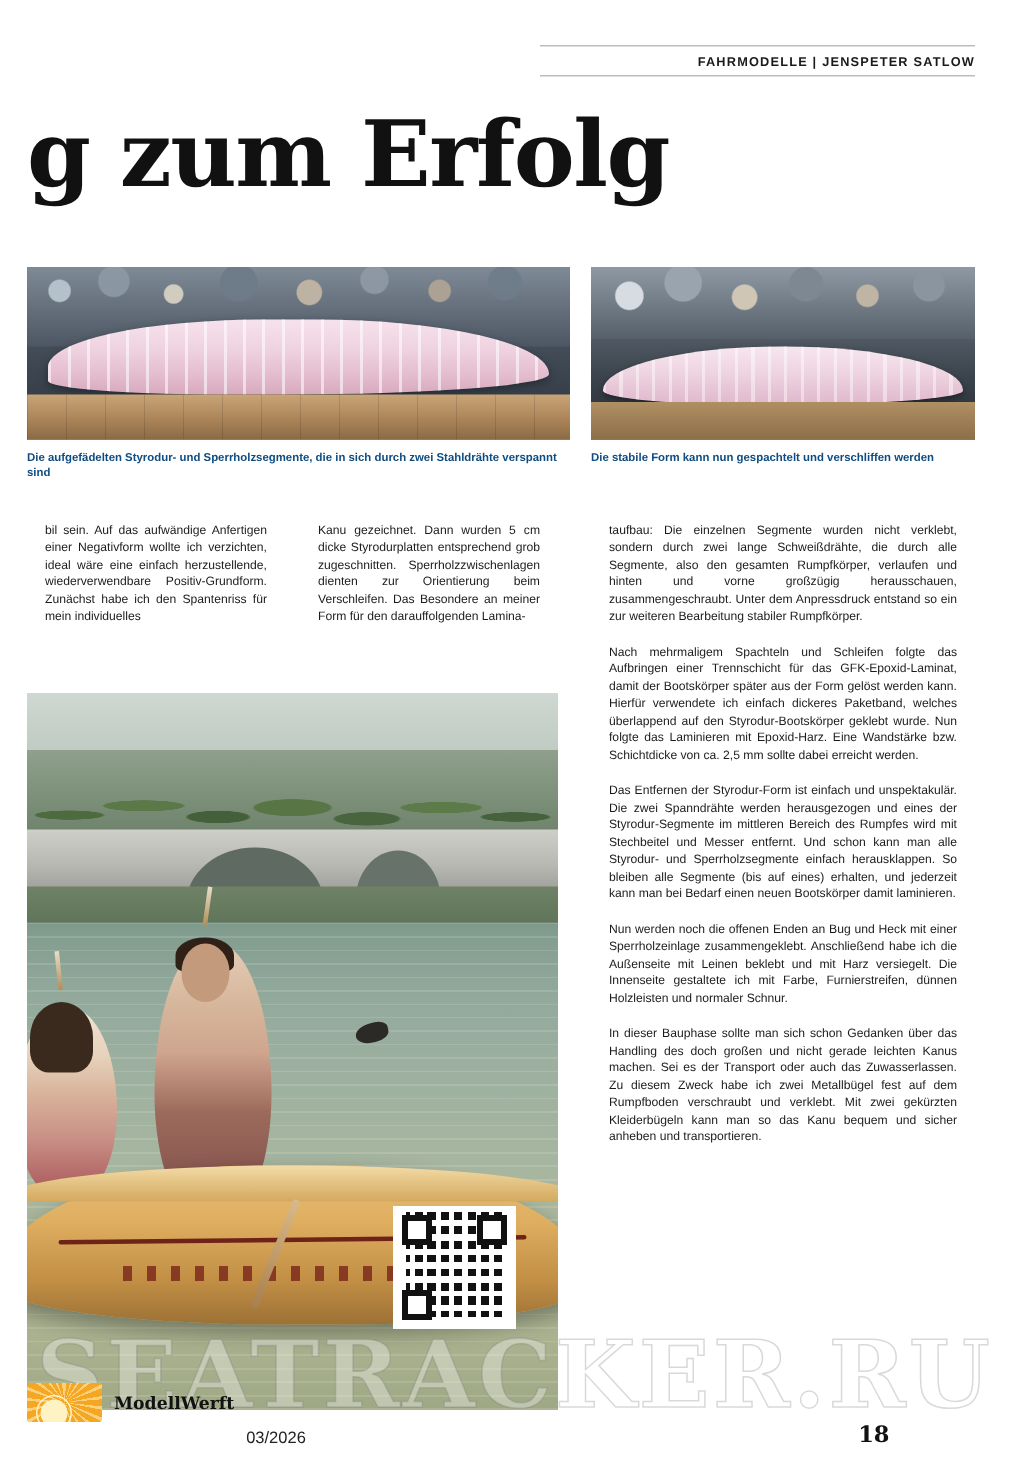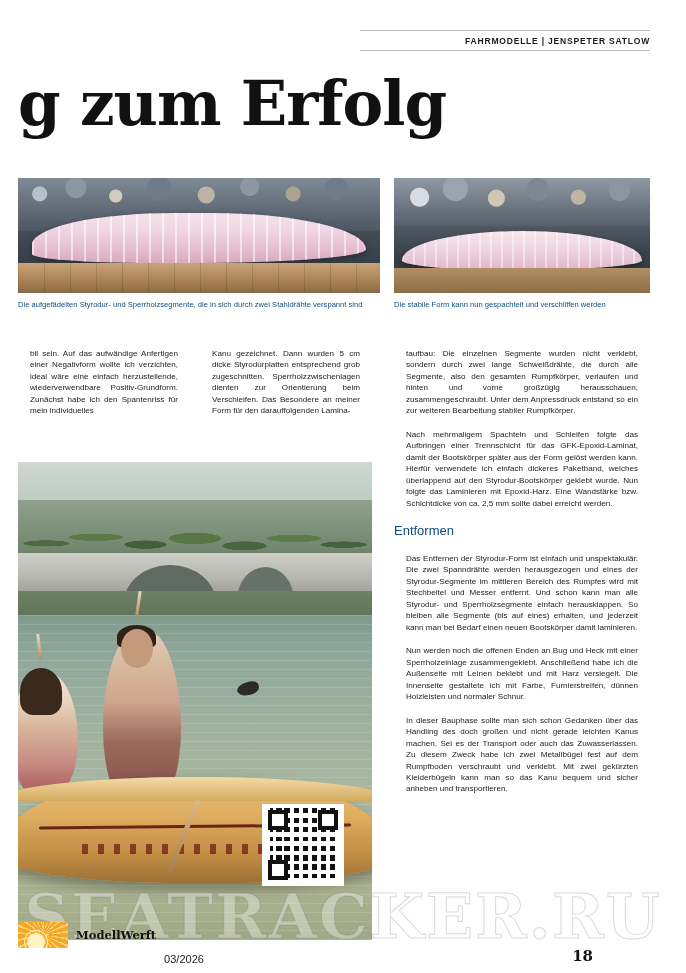--- a/index.html
+++ b/index.html
@@ -138,21 +138,21 @@
   .p2-bench {
     position:absolute; left:0; bottom:0; width:100%; height:22%;
     background: linear-gradient(180deg,#b08f63 0%, #8c6e49 100%);
   }
 
   
   .caption {
     position: absolute;
     font-size: 7.6px;
     line-height: 1.38;
-    font-weight: normal;
+    font-weight: bold;
     color: #0f4c81;
   }
   .caption-left { left: 18px; top: 300px; width: 362px; }
   .caption-right { left: 394px; top: 300px; width: 256px; }
 
   
   .col {
     position: absolute;
     font-size: 8.1px;
     line-height: 1.42;
@@ -430,21 +430,20 @@
   <p>bil sein. Auf das aufwändige Anfertigen einer Negativform wollte ich verzichten, ideal wäre eine einfach herzustellende, wiederverwendbare Positiv-Grundform. Zunächst habe ich den Spantenriss für mein individuelles</p>
 </div>
 
 <div class="col col-mid">
   <p>Kanu gezeichnet. Dann wurden 5 cm dicke Styrodurplatten entsprechend grob zugeschnitten. Sperrholzzwischenlagen dienten zur Orientierung beim Verschleifen. Das Besondere an meiner Form für den darauffolgenden Lamina-</p>
 </div>
 
 <div class="col col-right">
   <p>taufbau: Die einzelnen Segmente wurden nicht verklebt, sondern durch zwei lange Schweißdrähte, die durch alle Segmente, also den gesamten Rumpfkörper, verlaufen und hinten und vorne großzügig herausschauen, zusammengeschraubt. Unter dem Anpressdruck entstand so ein zur weiteren Bearbeitung stabiler Rumpfkörper.</p>
   <p>Nach mehrmaligem Spachteln und Schleifen folgte das Aufbringen einer Trennschicht für das GFK-Epoxid-Laminat, damit der Bootskörper später aus der Form gelöst werden kann. Hierfür verwendete ich einfach dickeres Paketband, welches überlappend auf den Styrodur-Bootskörper geklebt wurde. Nun folgte das Laminieren mit Epoxid-Harz. Eine Wandstärke bzw. Schichtdicke von ca. 2,5 mm sollte dabei erreicht werden.</p>
-  <div class="subhead">Entformen</div>
   <p>Das Entfernen der Styrodur-Form ist einfach und unspektakulär. Die zwei Spanndrähte werden herausgezogen und eines der Styrodur-Segmente im mittleren Bereich des Rumpfes wird mit Stechbeitel und Messer entfernt. Und schon kann man alle Styrodur- und Sperrholzsegmente einfach herausklappen. So bleiben alle Segmente (bis auf eines) erhalten, und jederzeit kann man bei Bedarf einen neuen Bootskörper damit laminieren.</p>
   <p>Nun werden noch die offenen Enden an Bug und Heck mit einer Sperrholzeinlage zusammengeklebt. Anschließend habe ich die Außenseite mit Leinen beklebt und mit Harz versiegelt. Die Innenseite gestaltete ich mit Farbe, Furnierstreifen, dünnen Holzleisten und normaler Schnur.</p>
   <p>In dieser Bauphase sollte man sich schon Gedanken über das Handling des doch großen und nicht gerade leichten Kanus machen. Sei es der Transport oder auch das Zuwasserlassen. Zu diesem Zweck habe ich zwei Metallbügel fest auf dem Rumpfboden verschraubt und verklebt. Mit zwei gekürzten Kleiderbügeln kann man so das Kanu bequem und sicher anheben und transportieren.</p>
 </div>
 
 <div class="photo-3">
   <div class="p3-sky"></div>
   <div class="p3-trees"></div>
   <div class="p3-bridge"></div>
   <div class="p3-bridge-arch"></div>

